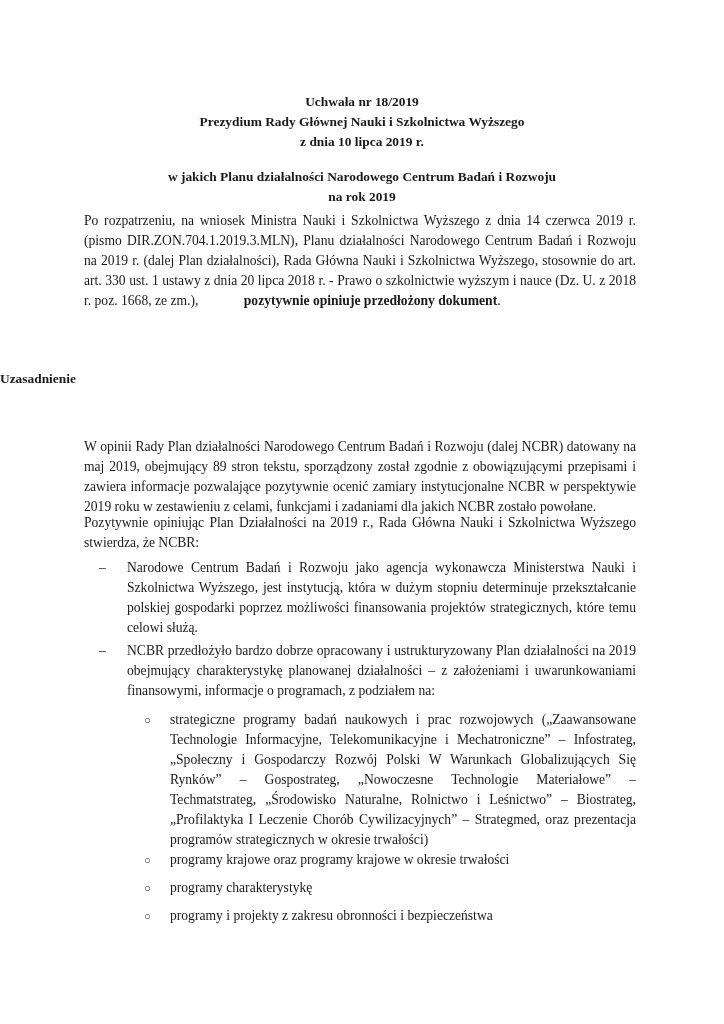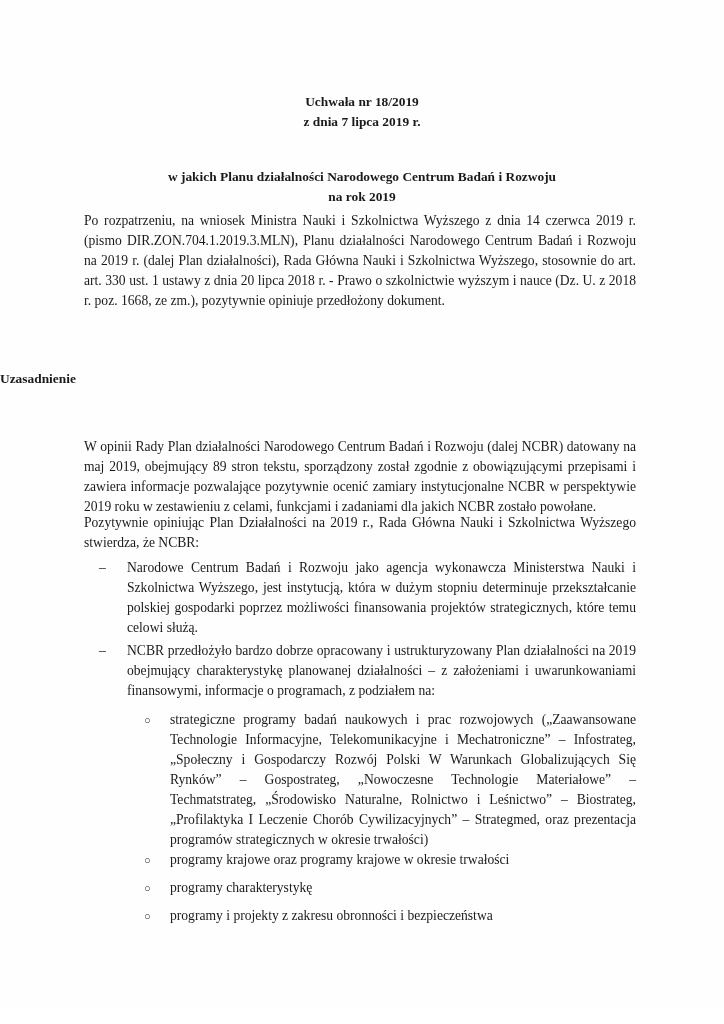--- a/index.html
+++ b/index.html
@@ -8,21 +8,21 @@
       font-family: "Liberation Serif", "DejaVu Serif", serif;
       color: #1a1a1a;
     }
     .page { position: absolute; left: 0; top: 0; width: 724px; height: 1009px; background: #fefefe; }
     .header { position: absolute; top: 92px; left: 0; width: 724px; text-align: center; font-weight: bold; font-size: 13.4px; line-height: 20px; }
     .subject { position: absolute; top: 167px; left: 0; width: 724px; text-align: center; font-weight: bold; font-size: 13.4px; line-height: 20px; }
     .para {
       position: absolute; left: 84px; width: 552px;
       font-size: 13.6px; line-height: 20px; text-align: justify;
     }
-    .para b { font-weight: normal; }
+    .para b { font-weight: bold; margin-left: 42px; }
     .p1 { top: 211px; }
     .section-title { position: absolute; top: 369px; left: 0; width: 724px; font-weight: bold; font-size: 13.4px; line-height: 20px; }
     .p2 { top: 405px; margin-top: 32px; }
     .p3 { top: 513px; }
     .dash-list { position: absolute; left: 84px; width: 552px; margin: 0; padding: 0; list-style: none; font-size: 13.6px; line-height: 20px; }
     .dash-item { position: relative; padding-left: 43px; text-align: justify; }
     .dash-marker { position: absolute; left: 15px; top: 0; }
     .d1 { top: 558px; }
     .d2 { top: 641px; }
     .circ-list { position: absolute; left: 141px; width: 495px; margin: 0; padding: 0; list-style: none; font-size: 13.6px; line-height: 20px; }
@@ -33,21 +33,22 @@
     .c3 { top: 878px; }
     .c4 { top: 906px; }
   </style>
 </head>
 <body>
 
 <div class="page">
 
   <div class="header">
     <div>Uchwała nr 18/2019</div>
-    <div>z dnia 7 lipca 2019 r.</div>
+    <div>Prezydium Rady Głównej Nauki i Szkolnictwa Wyższego</div>
+    <div>z dnia 10 lipca 2019 r.</div>
   </div>
 
   <div class="subject">
     <div>w jakich Planu działalności Narodowego Centrum Badań i Rozwoju</div>
     <div>na rok 2019</div>
   </div>
 
   <div class="para p1"><span>Po rozpatrzeniu, na wniosek Ministra Nauki i Szkolnictwa Wyższego z dnia 14 czerwca 2019 r. (pismo DIR.ZON.704.1.2019.3.MLN), Planu działalności Narodowego Centrum Badań i Rozwoju na 2019 r. (dalej Plan działalności), Rada Główna Nauki i Szkolnictwa Wyższego, stosownie do art. art. 330 ust. 1 ustawy z dnia 20 lipca 2018 r. - Prawo o szkolnictwie wyższym i nauce (Dz. U. z 2018 r. poz. 1668, ze zm.), </span><b>pozytywnie opiniuje przedłożony dokument</b><span>.</span></div>
 
   <div class="section-title">Uzasadnienie</div>

